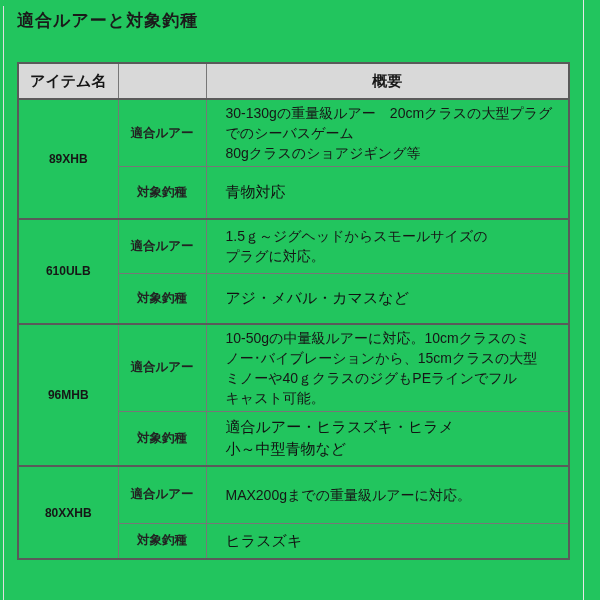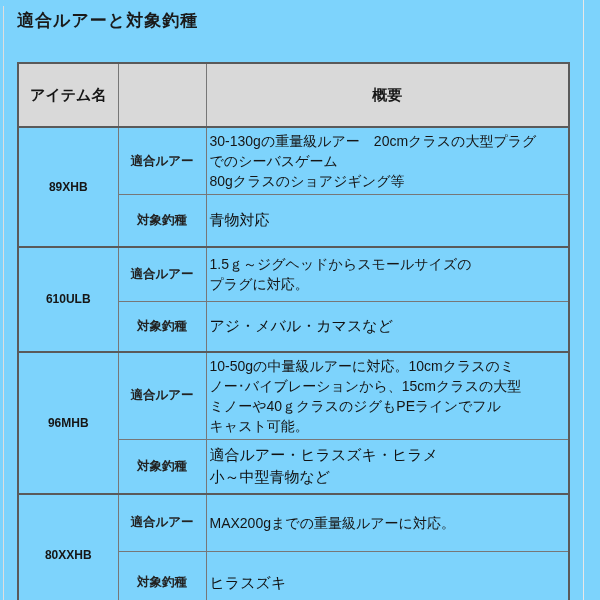--- a/index.html
+++ b/index.html
@@ -1,18 +1,18 @@
 <!DOCTYPE html>
 <html><head>
 <meta charset="utf-8">
 <style>
   * { margin:0; padding:0; box-sizing:border-box; }
   html,body { width:600px; height:600px; background:#ffffff;
     font-family:"Liberation Sans","DejaVu Sans",sans-serif; color:#111; }
-  .page { position:relative; width:600px; height:600px; overflow:hidden; background:#7dd3fc; }
+  .page { position:relative; width:600px; height:600px; overflow:hidden; background:#22c55e; }
 
   .edge-line { position:absolute; width:1px; background:#dedede; }
   .edge-left  { left:3px; top:6px; height:594px; }
   .edge-right { left:583px; top:0; height:600px; background:#e7e7e7; }
 
   .title { position:absolute; left:17px; top:9px; font-size:17px; font-weight:bold;
     letter-spacing:1px; color:#1a1a1a; }
 
   table.spec { position:absolute; left:17px; top:62px; width:551px;
     border-collapse:collapse; table-layout:fixed; }
@@ -22,25 +22,25 @@
 
   th, td { border:1px solid #777; vertical-align:middle; }
   table.spec { border:2px solid #5a5a5a; }
 
   tr.tr-header th { background:#d9d9d9; font-size:15px; font-weight:bold;
     text-align:center; border-bottom:2px solid #5a5a5a; color:#161616; }
   tr.group-start td { border-top:2px solid #5a5a5a; }
 
   td.item-name { text-align:center; font-weight:bold; font-size:12px; color:#161616; }
   td.row-label { text-align:center; font-weight:bold; font-size:12.5px; color:#222;margin-left:10px; }
-  td.content { font-size:14px; line-height:20px; padding:3px 4px 3px 3px;
+  td.content { font-size:14px; line-height:20px; padding:3px 4px 3px 19px;
     white-space:pre-line; color:#161616; }
   td.content.target { font-weight:normal; font-size:15px; line-height:22px; color:#111; }
 
-  tr.h53 { height:64px; } tr.h62 { height:62px; } tr.h52 { height:52px; }
+  tr.h53 { height:36px; } tr.h62 { height:62px; } tr.h52 { height:52px; }
   tr.h55 { height:55px; } tr.h50 { height:50px; } tr.h85 { height:85px; }
   tr.h57 { height:57px; }
 </style>
 </head>
 <body>
 
 <div class="page">
   <div class="edge-line edge-left"></div>
   <div class="edge-line edge-right"></div>
 

